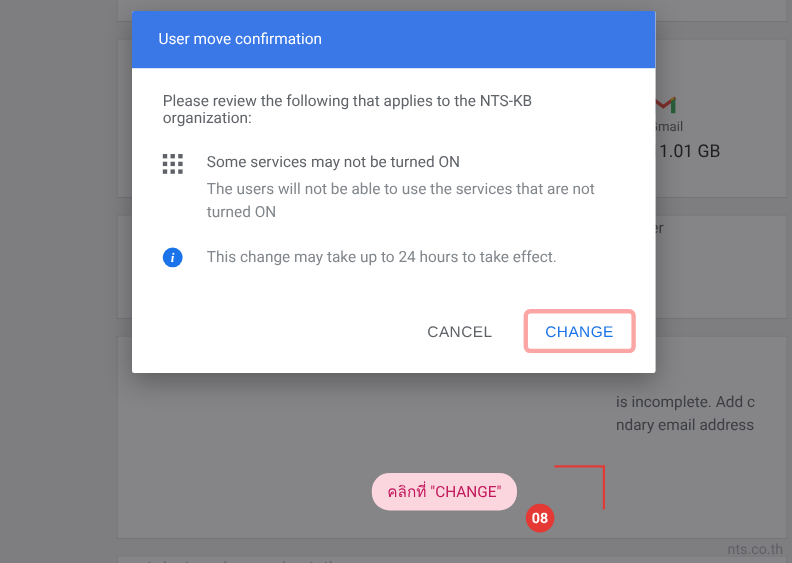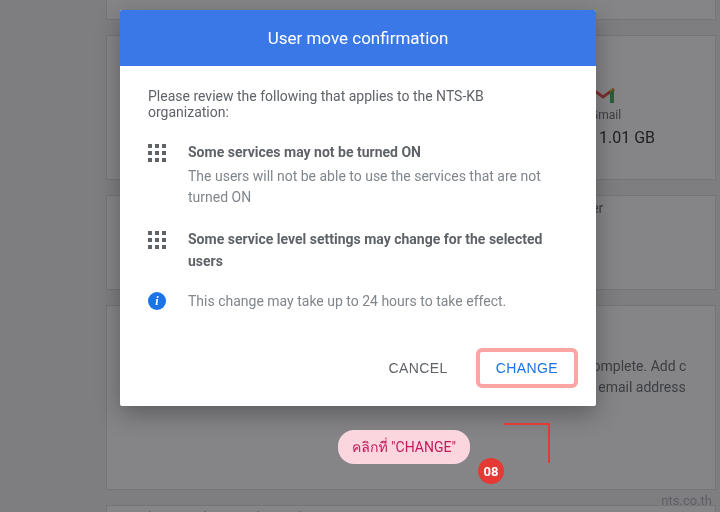--- a/index.html
+++ b/index.html
@@ -70,21 +70,21 @@
     background: #fff;
     box-shadow: 0 8px 24px rgba(0,0,0,0.3);
     border-radius: 2px;
     overflow: hidden;
   }
   .dialog-header {
     background: #3b78e7;
     color: #fff;
     padding: 18px 24px 18px 24px;
   }
-  .dialog-header .title1 { font-size: 17px; font-weight: 400; text-align: center; }
+  .dialog-header .title1 { font-size: 14px; font-weight: 400; }
   .dialog-header .title2 { font-size: 18px; font-weight: 500; margin-top: 2px;}
   .dialog-body {
     padding: 22px 28px 10px 28px;
     color: #5f6368;
     font-size: 14px;
   }
   .intro { margin-bottom: 22px; }
   .item-row {
     display: flex;
     gap: 22px;
@@ -94,21 +94,21 @@
     width: 18px; height: 18px;
     display: grid;
     grid-template-columns: repeat(3,4px);
     grid-template-rows: repeat(3,4px);
     gap: 3px;
     flex-shrink: 0;
     margin-top: 2px;
   }
   .apps-icon span { background:#5f6368; width:4px; height:4px; }
   .item-text { flex: 1; line-height: 1.55; }
-  .item-heading { color: #5f6368; font-weight: 700; }
+  .item-heading { color: #5f6368; font-weight: 400; }
   .item-sub { color: #80868b; margin-top: 2px; }
   .confirm-q { margin-top: 6px; margin-bottom: 34px; }
   .info-row {
     display: flex;
     align-items: center;
     gap: 22px;
     margin-bottom: 18px;
   }
   .info-icon {
     width: 18px; height: 18px;
@@ -230,36 +230,20 @@
           <span></span>
           <span></span>
           <span></span>
       </div>
       <div class="item-text">
         <div class="item-heading">Some services may not be turned ON</div>
         <div class="item-sub">The users will not be able to use the services that are not turned ON</div>
       </div>
     </div>
 
-    <div class="item-row">
-      <div class="apps-icon">
-        <span></span>
-          <span></span>
-          <span></span>
-          <span></span>
-          <span></span>
-          <span></span>
-          <span></span>
-          <span></span>
-          <span></span>
-      </div>
-      <div class="item-text">
-        <div class="item-heading">Some service level settings may change for the selected users</div>
-      </div>
-    </div>
 
 
     <div class="info-row">
       <div class="info-icon">i</div>
       <div class="info-text">This change may take up to 24 hours to take effect.</div>
     </div>
   </div>
   <div class="dialog-actions">
     <button class="btn btn-cancel">CANCEL</button>
     <button class="btn btn-change">CHANGE</button>

